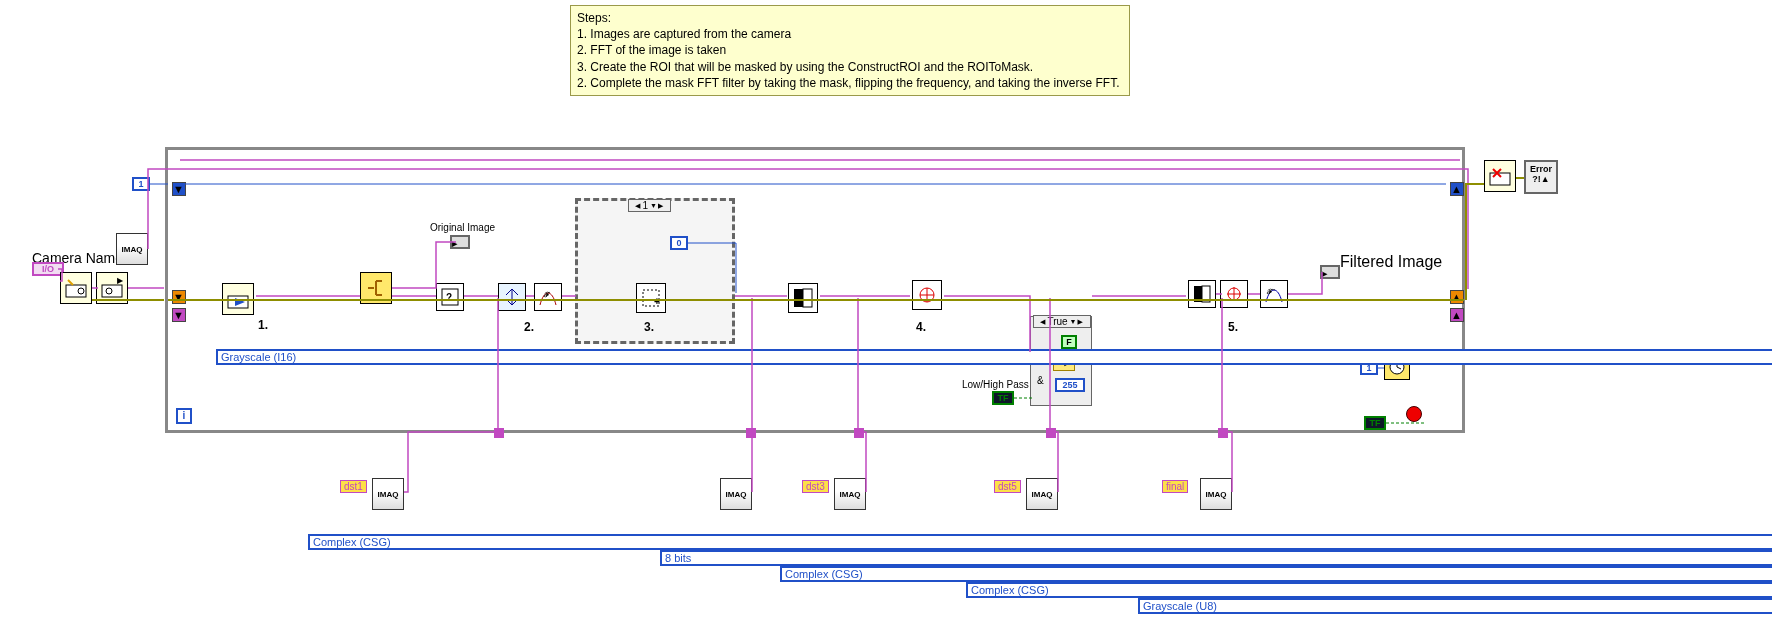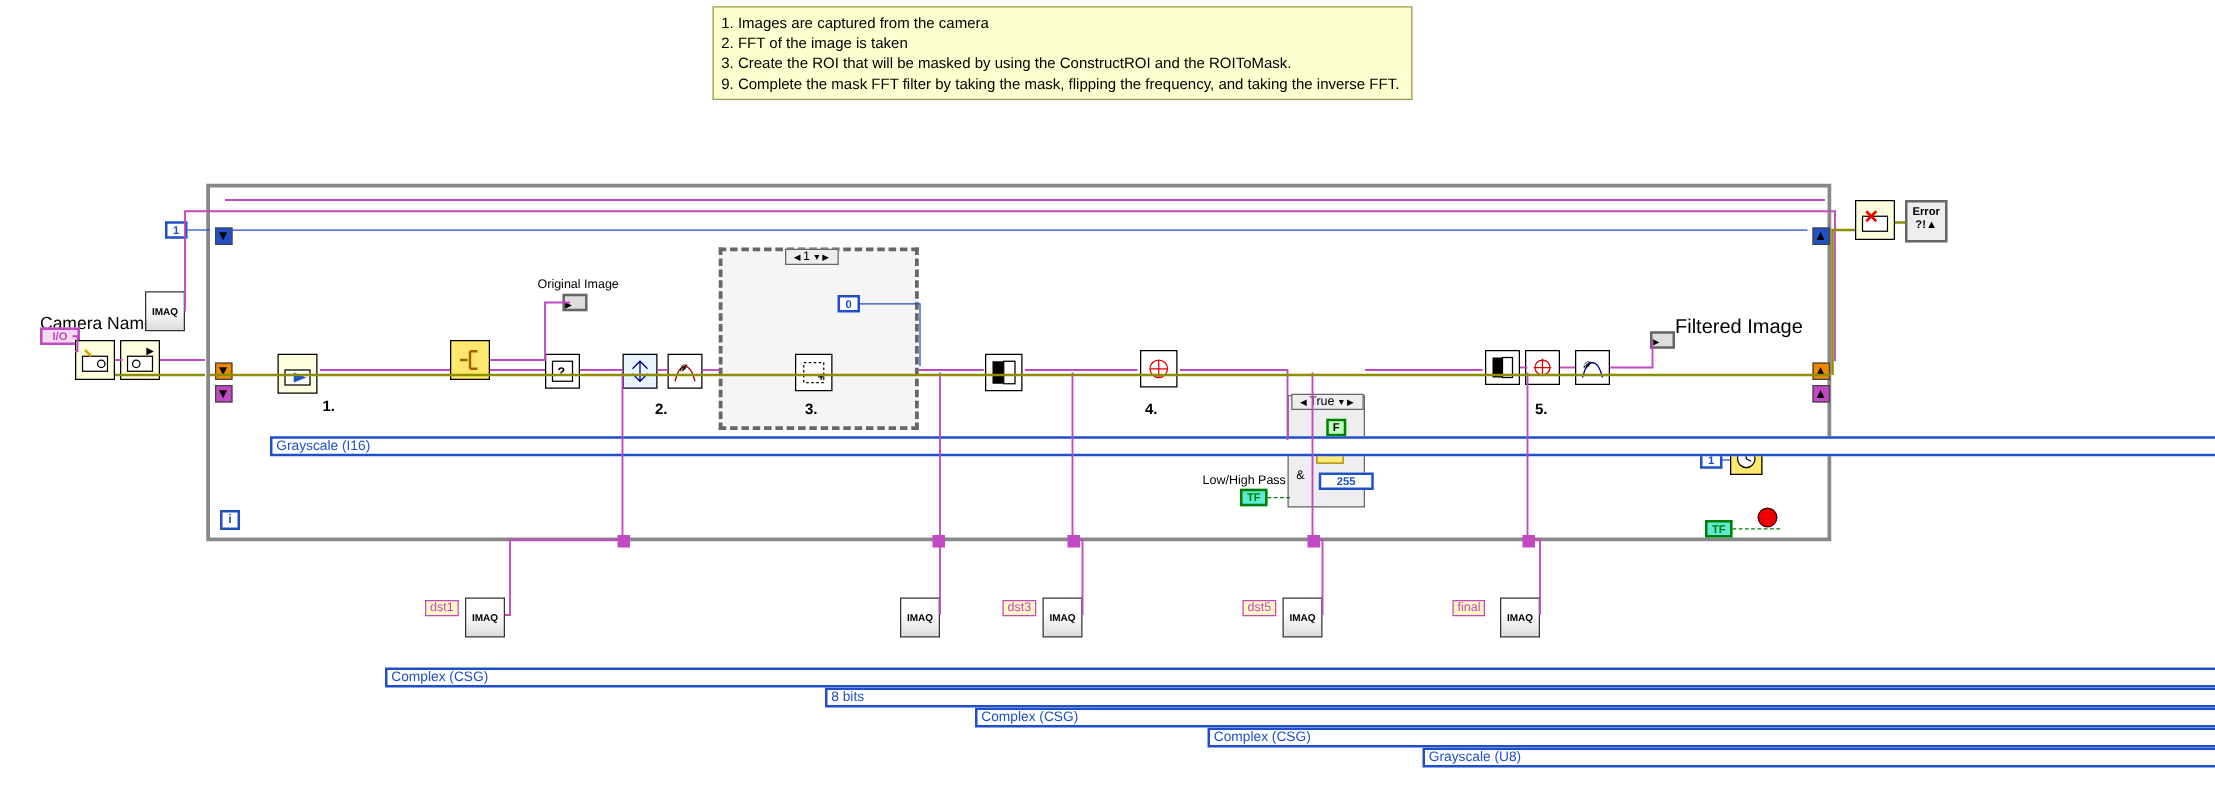--- a/index.html
+++ b/index.html
@@ -5,44 +5,45 @@
 body{margin:0;font:11px Tahoma,Arial,sans-serif;background:#fff;width:1772px;height:628px;position:relative}
 *{box-sizing:border-box}
 .abs{position:absolute}
 .comment{background:#feffce;border:1px solid #9a994a;padding:4px 6px;font-size:12px;line-height:1.35}
 .while-loop{border:3px solid #888;background:#fff}
 .seq-frame{border:3px dashed #666;background:#f5f5f5}
 .vi{width:32px;height:32px;background:#fff;border:1px solid #000;display:flex;align-items:center;justify-content:center;font-size:9px;font-weight:bold;text-align:center}
 .vi-imaq{width:32px;height:32px;border:1px solid #333;background:linear-gradient(#fff 40%,#ddd);font:bold 10px Arial;display:flex;flex-direction:column;align-items:center;justify-content:center}
 .vi-imaq::before{content:"IMAQ";font-size:8px}
 .icon-box{width:32px;height:32px;border:1px solid #000;background:#ffffe0;display:flex;align-items:center;justify-content:center}
-.ctrl-label{color:#c149c1;background:#fef9c3;border:1px solid #c149c1;padding:0 3px;font-size:10px}
+.ctrl-label{color:#c149c1;background:#fde047;border:1px solid #c149c1;padding:0 3px;font-size:10px}
 .ring{border:2px solid #2050c8;background:#fff;color:#2050c8;font-size:11px;padding:0 14px 0 3px;position:relative;height:16px;line-height:13px}
 .ring::after{content:"▼";position:absolute;right:2px;font-size:8px}
 .term{width:18px;height:14px;border:2px solid #004;background:#fff;color:#004;font:bold 9px Arial;text-align:center}
 .term.i32{border-color:#2050c8;color:#2050c8}
-.term.bool{border-color:#008000;color:#008000;background:#5eead4}
+.term.bool{border-color:#008000;color:#008000;background:#0f172a}
 .term.str{border-color:#c149c1;color:#c149c1;background:#f2dcf2}
 .sr{width:14px;height:14px;background:#ee8800;border:1px solid #444}
 .tunnel{width:10px;height:10px;background:#c149c1}
 .step-num{font:bold 12px Arial;color:#000}
 .stop{width:16px;height:16px;background:#e00;border:1px solid #400;border-radius:50%}
 .case-sel{border:1px solid #666;background:#eee;font-size:10px;padding:0 6px;display:flex;align-items:center;gap:2px}
 .case-sel::before{content:"◀";font-size:7px}
 .case-sel::after{content:"▼▶";font-size:7px;letter-spacing:1px}
 svg.wires{position:absolute;inset:0;pointer-events:none}
 </style>
 </head>
 <body>
 
 <div class="abs comment" style="left:570px;top:5px;width:560px">
+  <div>Steps:</div>
   <div>1.  Images are captured from the camera</div>
   <div>2.  FFT of the image is taken</div>
   <div>3.  Create the ROI that will be masked by using the ConstructROI and the ROIToMask.</div>
-  <div>9.  Complete the mask FFT filter by taking the mask, flipping the frequency, and taking the inverse FFT.</div>
+  <div>2.  Complete the mask FFT filter by taking the mask, flipping the frequency, and taking the inverse FFT.</div>
 </div>
 
 <div class="abs while-loop" style="left:165px;top:147px;width:1300px;height:286px">
 
   <div class="abs sr" style="left:4px;top:32px;background:#2050c8">▼</div>
   <div class="abs sr" style="left:1282px;top:32px;background:#2050c8">▲</div>
   <div class="abs sr" style="left:4px;top:140px">▼</div>
   <div class="abs sr" style="left:1282px;top:140px">▲</div>
   <div class="abs sr" style="left:4px;top:158px;background:#c149c1">▼</div>
   <div class="abs sr" style="left:1282px;top:158px;background:#c149c1">▲</div>
@@ -136,21 +137,21 @@
     </svg>
   </div>
 
 <div class="abs" style="left:1030px;top:316px;width:62px;height:90px;border:1px solid #666;background:#eee">
   <div class="abs case-sel" style="left:2px;top:-2px">
       <span>True</span>
     </div>
   <div class="abs" style="left:30px;top:18px;width:16px;height:14px;border:2px solid #008000;background:#c0ffc0;font:bold 9px Arial;text-align:center">F</div>
   <div class="abs" style="left:22px;top:36px;width:22px;height:18px;background:#ffea7b;border:1px solid #a08000;font:10px Arial;text-align:center;line-height:16px">↘▶</div>
   <div class="abs" style="left:6px;top:58px;font:10px Arial">&amp;</div>
-  <div class="abs term i32" style="left:24px;top:61px;width:44px">255</div>
+  <div class="abs term i32" style="left:24px;top:61px;width:30px">255</div>
 </div>
 <span class="abs" style="left:962px;top:379px;font-size:10px">Low/High Pass</span>
 <div class="abs term bool" style="left:992px;top:391px;width:22px">TF</div>
 
 <div class="abs vi" style="left:1188px;top:280px;width:28px;height:28px">
     <svg width="20" height="20">
       <rect x="2" y="2" width="8" height="16" fill="#000"></rect>
       <rect x="10" y="2" width="8" height="16" fill="#fff" stroke="#000"></rect>
     </svg>
   </div>

